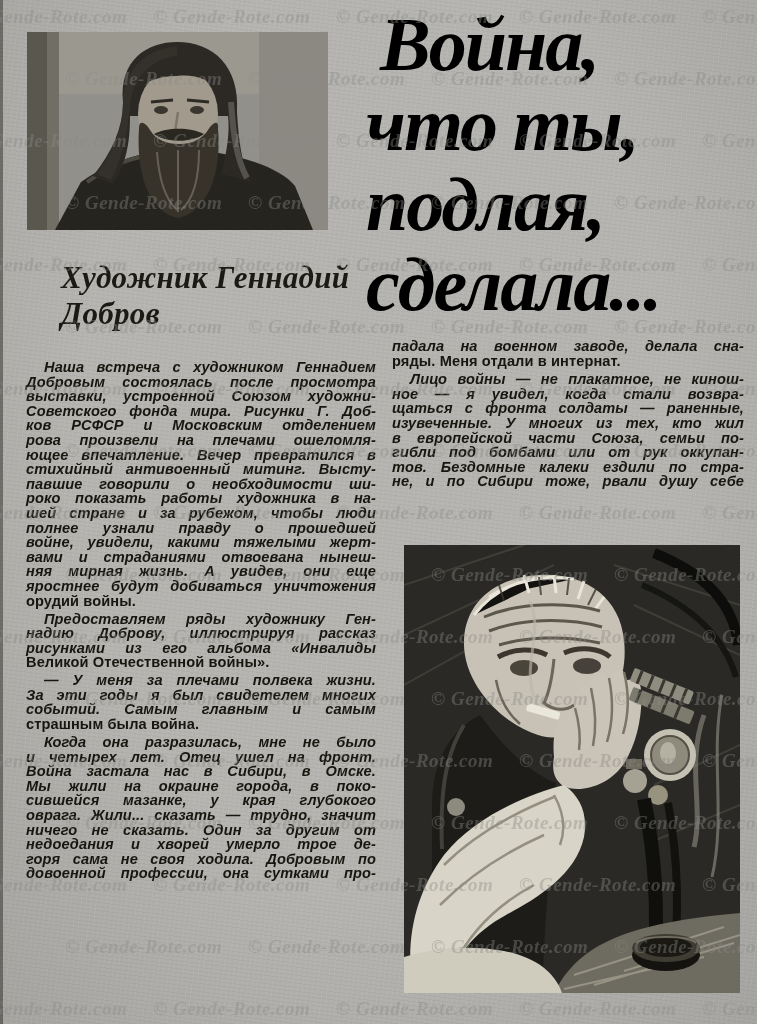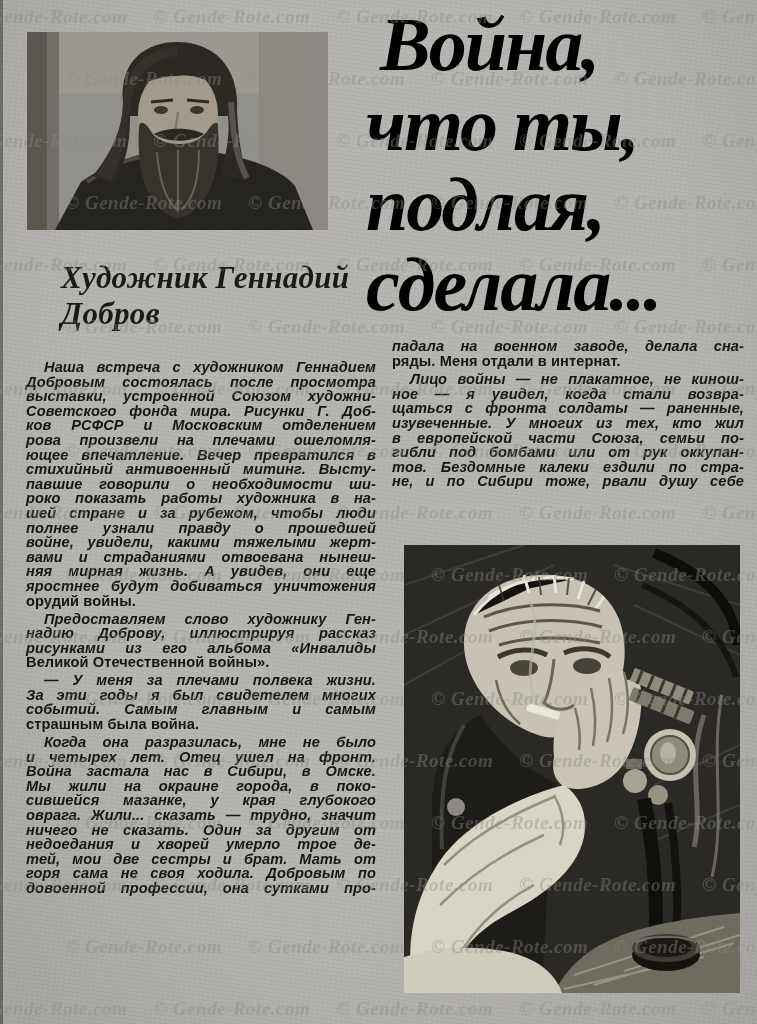--- a/index.html
+++ b/index.html
@@ -114,37 +114,36 @@
       <div class="bodyline just">стихийный антивоенный митинг. Высту-</div>
       <div class="bodyline just">павшие говорили о необходимости ши-</div>
       <div class="bodyline just">роко показать работы художника в на-</div>
       <div class="bodyline just">шей стране и за рубежом, чтобы люди</div>
       <div class="bodyline just">полнее узнали  правду о  прошедшей</div>
       <div class="bodyline just">войне, увидели, какими тяжелыми жерт-</div>
       <div class="bodyline just">вами и страданиями отвоевана  нынеш-</div>
       <div class="bodyline just">няя мирная жизнь. А увидев, они еще</div>
       <div class="bodyline just">яростнее будут добиваться уничтожения</div>
       <div class="bodyline">орудий войны.</div>
-      <div class="bodyline just ind">Предоставляем слово художнику Ген-</div>
+      <div class="bodyline just ind">Предоставляем ряды художнику Ген-</div>
       <div class="bodyline just">надию Доброву, иллюстрируя  рассказ</div>
       <div class="bodyline just">рисунками из его альбома  «Инвалиды</div>
       <div class="bodyline">Великой Отечественной войны».</div>
       <div class="bodyline just ind">— У меня за плечами полвека жизни.</div>
       <div class="bodyline just">За эти годы я был свидетелем многих</div>
       <div class="bodyline just">событий. Самым  главным  и  самым</div>
       <div class="bodyline">страшным была война.</div>
       <div class="bodyline just ind">Когда она разразилась, мне не было</div>
       <div class="bodyline just">и четырех лет. Отец  ушел на фронт.</div>
       <div class="bodyline just">Война застала нас в Сибири, в Омске.</div>
       <div class="bodyline just">Мы жили на окраине города, в поко-</div>
       <div class="bodyline just">сившейся мазанке, у края  глубокого</div>
       <div class="bodyline just">оврага. Жили... сказать — трудно, значит</div>
       <div class="bodyline just">ничего не сказать. Один за другим от</div>
       <div class="bodyline just">недоедания и хворей умерло трое де-</div>
-      <div class="bodyline just">тей, мои две сестры и брат. Мать от</div>
       <div class="bodyline just">горя сама не своя ходила. Добровым по</div>
       <div class="bodyline just">довоенной профессии, она сутками про-</div>
     </div>
   <div class="col right">
       <div class="bodyline just">падала на военном заводе, делала сна-</div>
       <div class="bodyline">ряды. Меня отдали в интернат.</div>
       <div class="bodyline just ind">Лицо войны — не плакатное, не кинош-</div>
       <div class="bodyline just">ное — я увидел, когда стали возвра-</div>
       <div class="bodyline just">щаться с фронта солдаты — раненные,</div>
       <div class="bodyline just">изувеченные. У многих из тех, кто жил</div>

